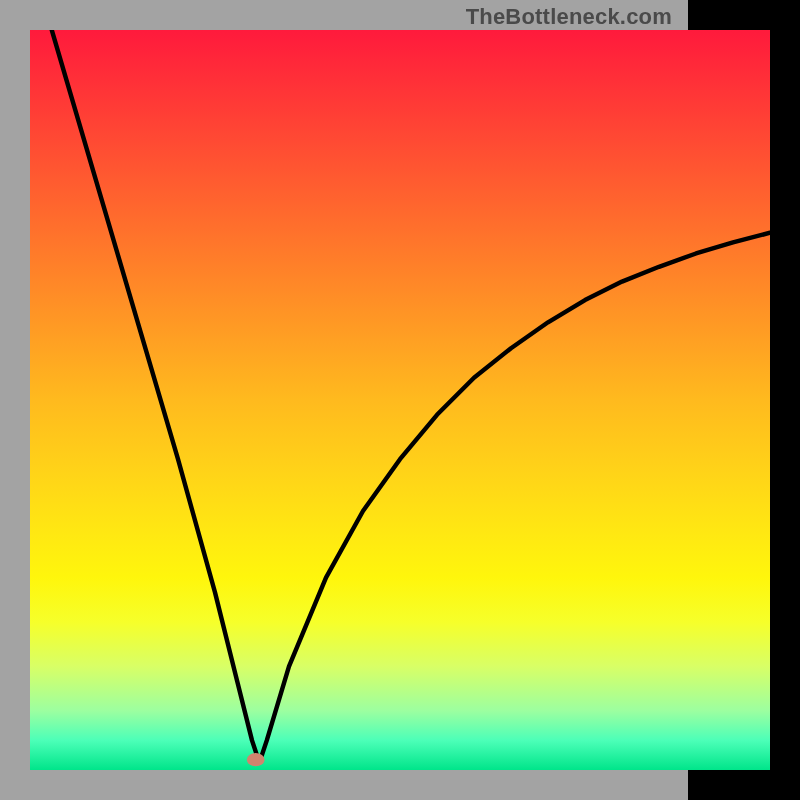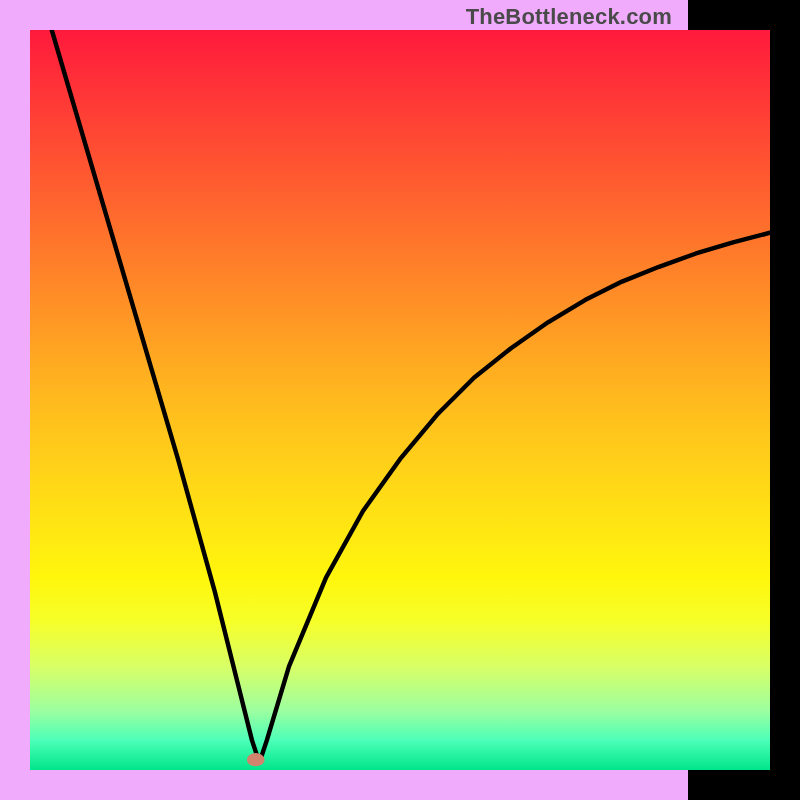--- a/index.html
+++ b/index.html
@@ -8,21 +8,21 @@
     width: 800px;
     height: 800px;
     background: #000;
     font-family: Arial, Helvetica, sans-serif;
     overflow: hidden;
   }
   .frame {
     position: relative;
     width: 688px;
     height: 800px;
-    background: #f0abfc;
+    background: #a3a3a3;
   }
   .watermark {
     position: absolute;
     top: 4px;
     right: 16px;
     color: #4a4a4a;
     font-size: 22px;
     font-weight: 600;
     letter-spacing: 0.2px;
     user-select: none;

